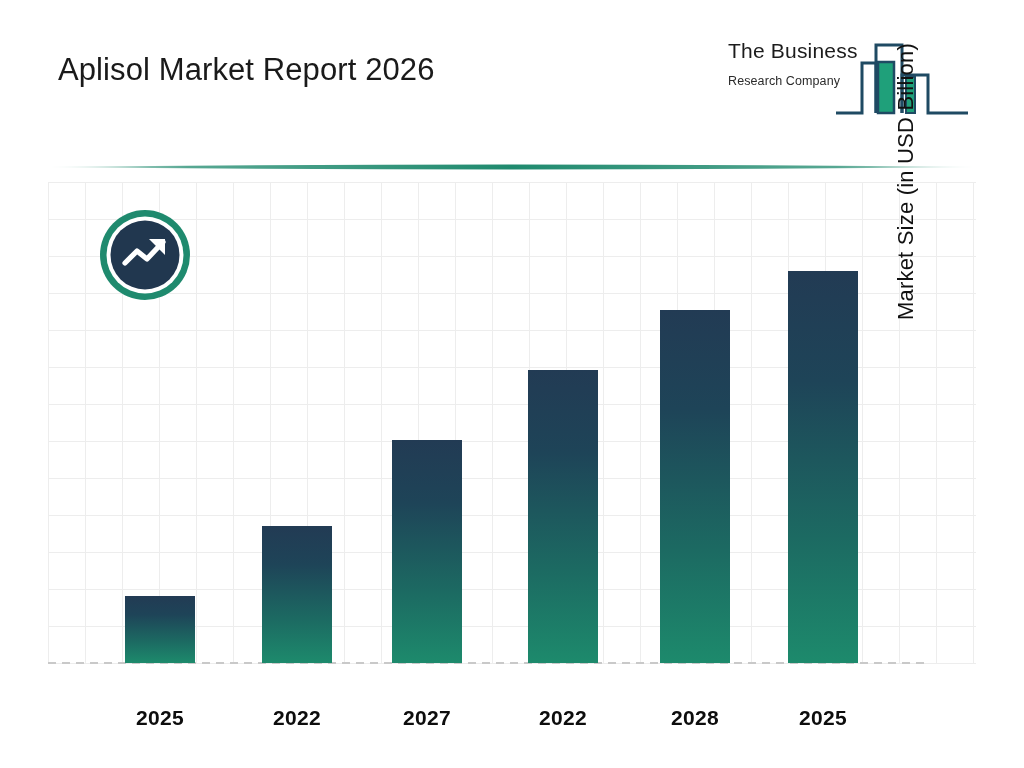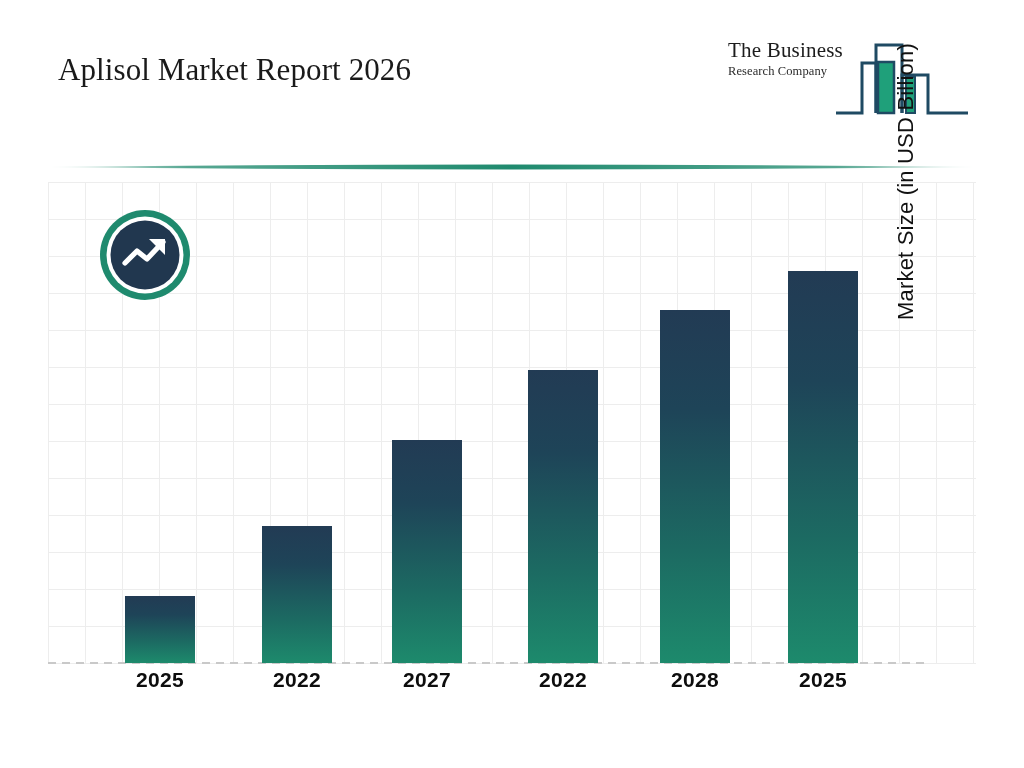--- a/index.html
+++ b/index.html
@@ -15,21 +15,20 @@
     overflow: hidden;
     position: relative;
   }
 
   
   #header {
     position: absolute;
     left: 0; top: 0;
     width: 1024px;
     height: 150px;
-    font-family: Liberation Serif, serif;
   }
   #page-title {
     position: absolute;
     left: 58px;
     top: 52px;
     font-size: 31px;
     font-weight: 400;
     letter-spacing: 0.1px;
     color: #1a1a1a;
     white-space: nowrap;
@@ -57,21 +56,21 @@
     color: #1c1c1c;
     letter-spacing: 0.2px;
     display: block;
   }
   #logo-line2 {
     font-size: 12.5px;
     font-weight: 400;
     color: #2b2b2b;
     letter-spacing: 0.1px;
     display: block;
-    margin-top: 4px;
+    margin-top: 14px;
   }
   #logo-mark {
     position: absolute;
     left: 104px;
     top: 0px;
   }
 
   
   #divider {
     position: absolute;
@@ -113,21 +112,21 @@
       #c9c9c9 0px, #c9c9c9 8px, rgba(0,0,0,0) 8px, rgba(0,0,0,0) 14px);
   }
 
   .bar {
     position: absolute;
     background: linear-gradient(to bottom, #223b54 0%, #1e4458 28%, #1c6a62 68%, #1d8a6c 100%);
   }
 
   .xlabel {
     position: absolute;
-    top: 668px;
+    top: 706px;
     width: 110px;
     text-align: center;
     font-size: 21px;
     font-weight: 700;
     color: #0d0d0d;
     letter-spacing: 0.3px;
   }
 
   #ylabel {
     position: absolute;

